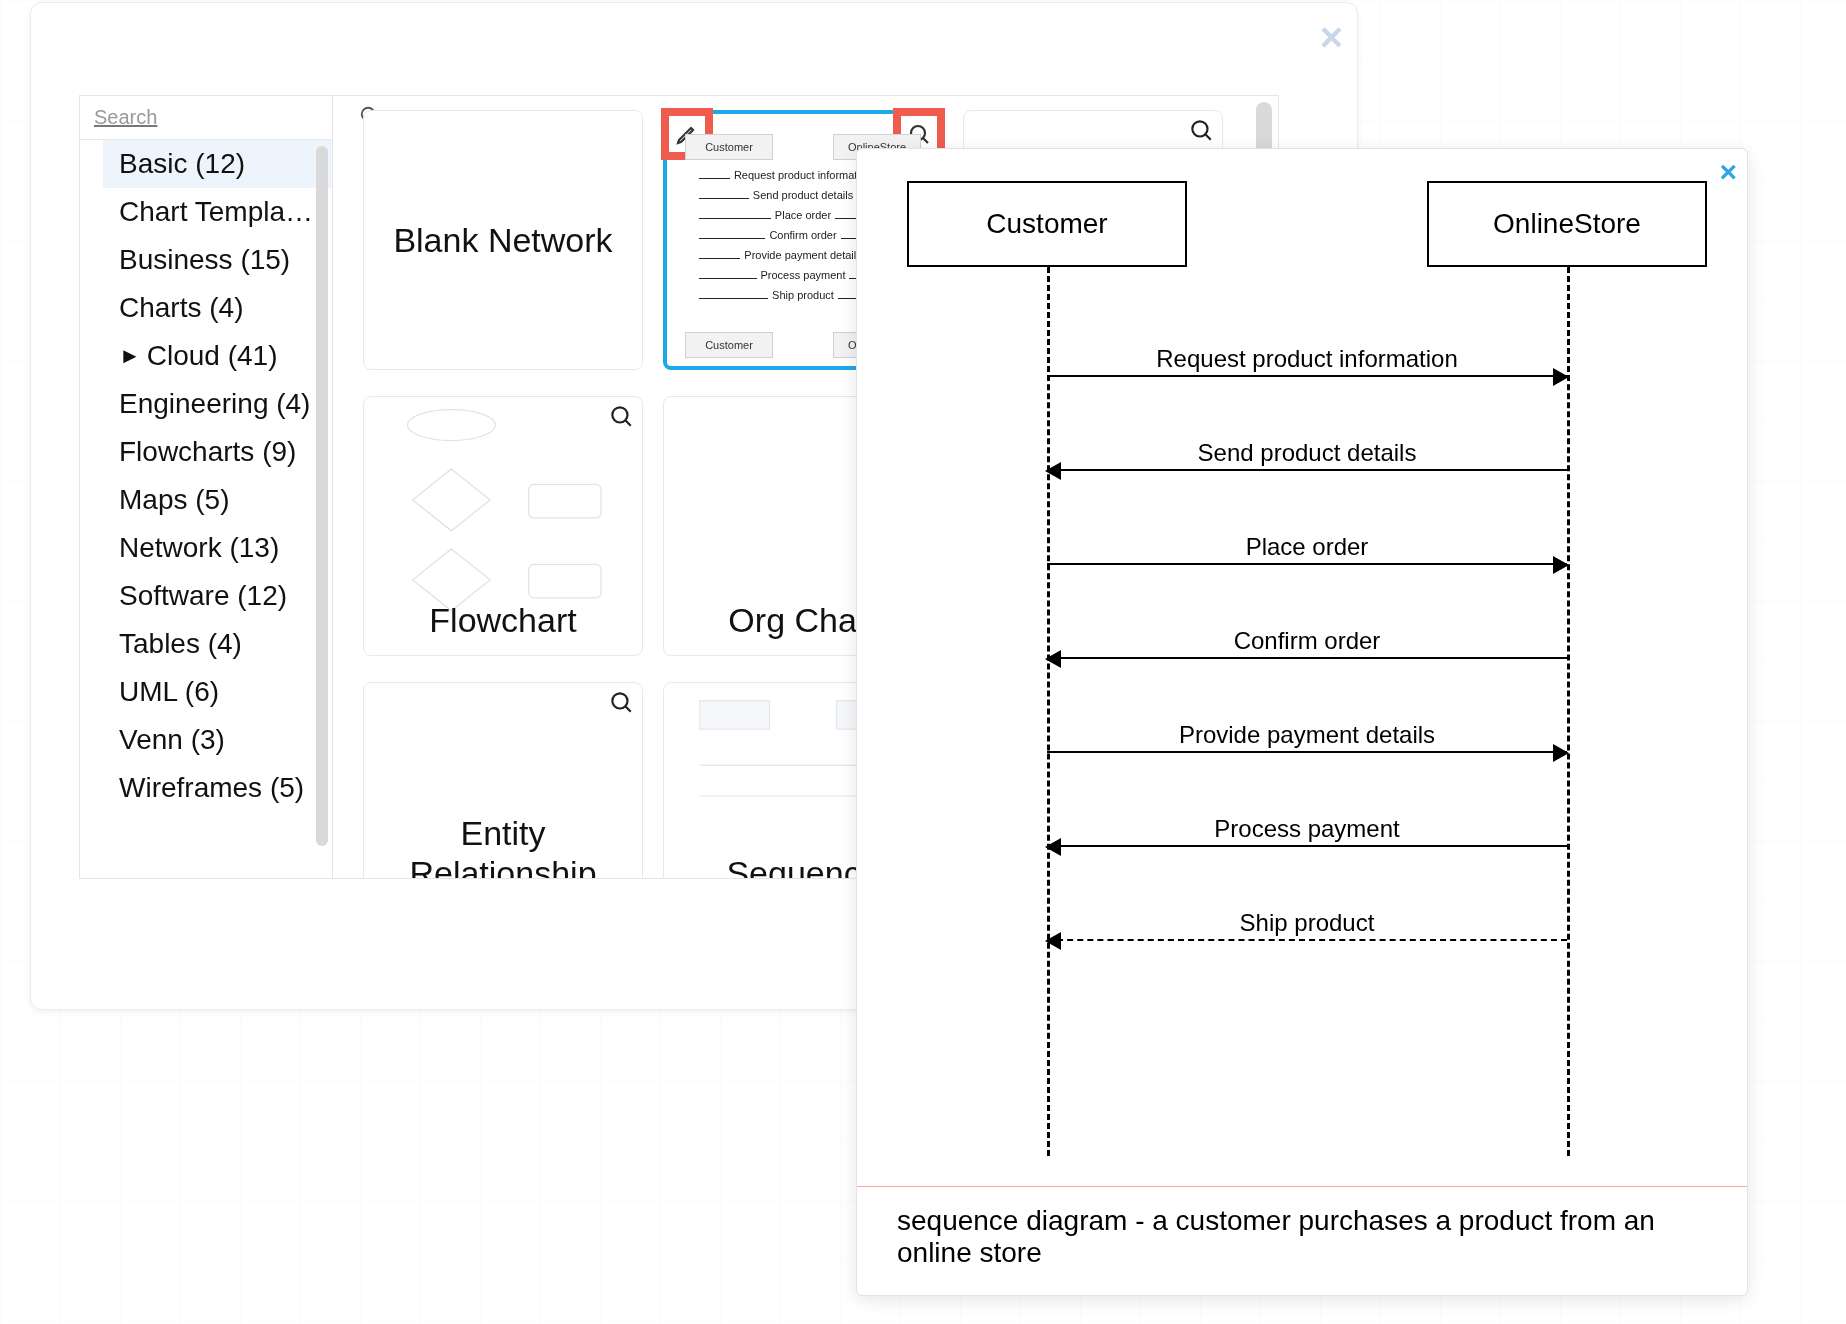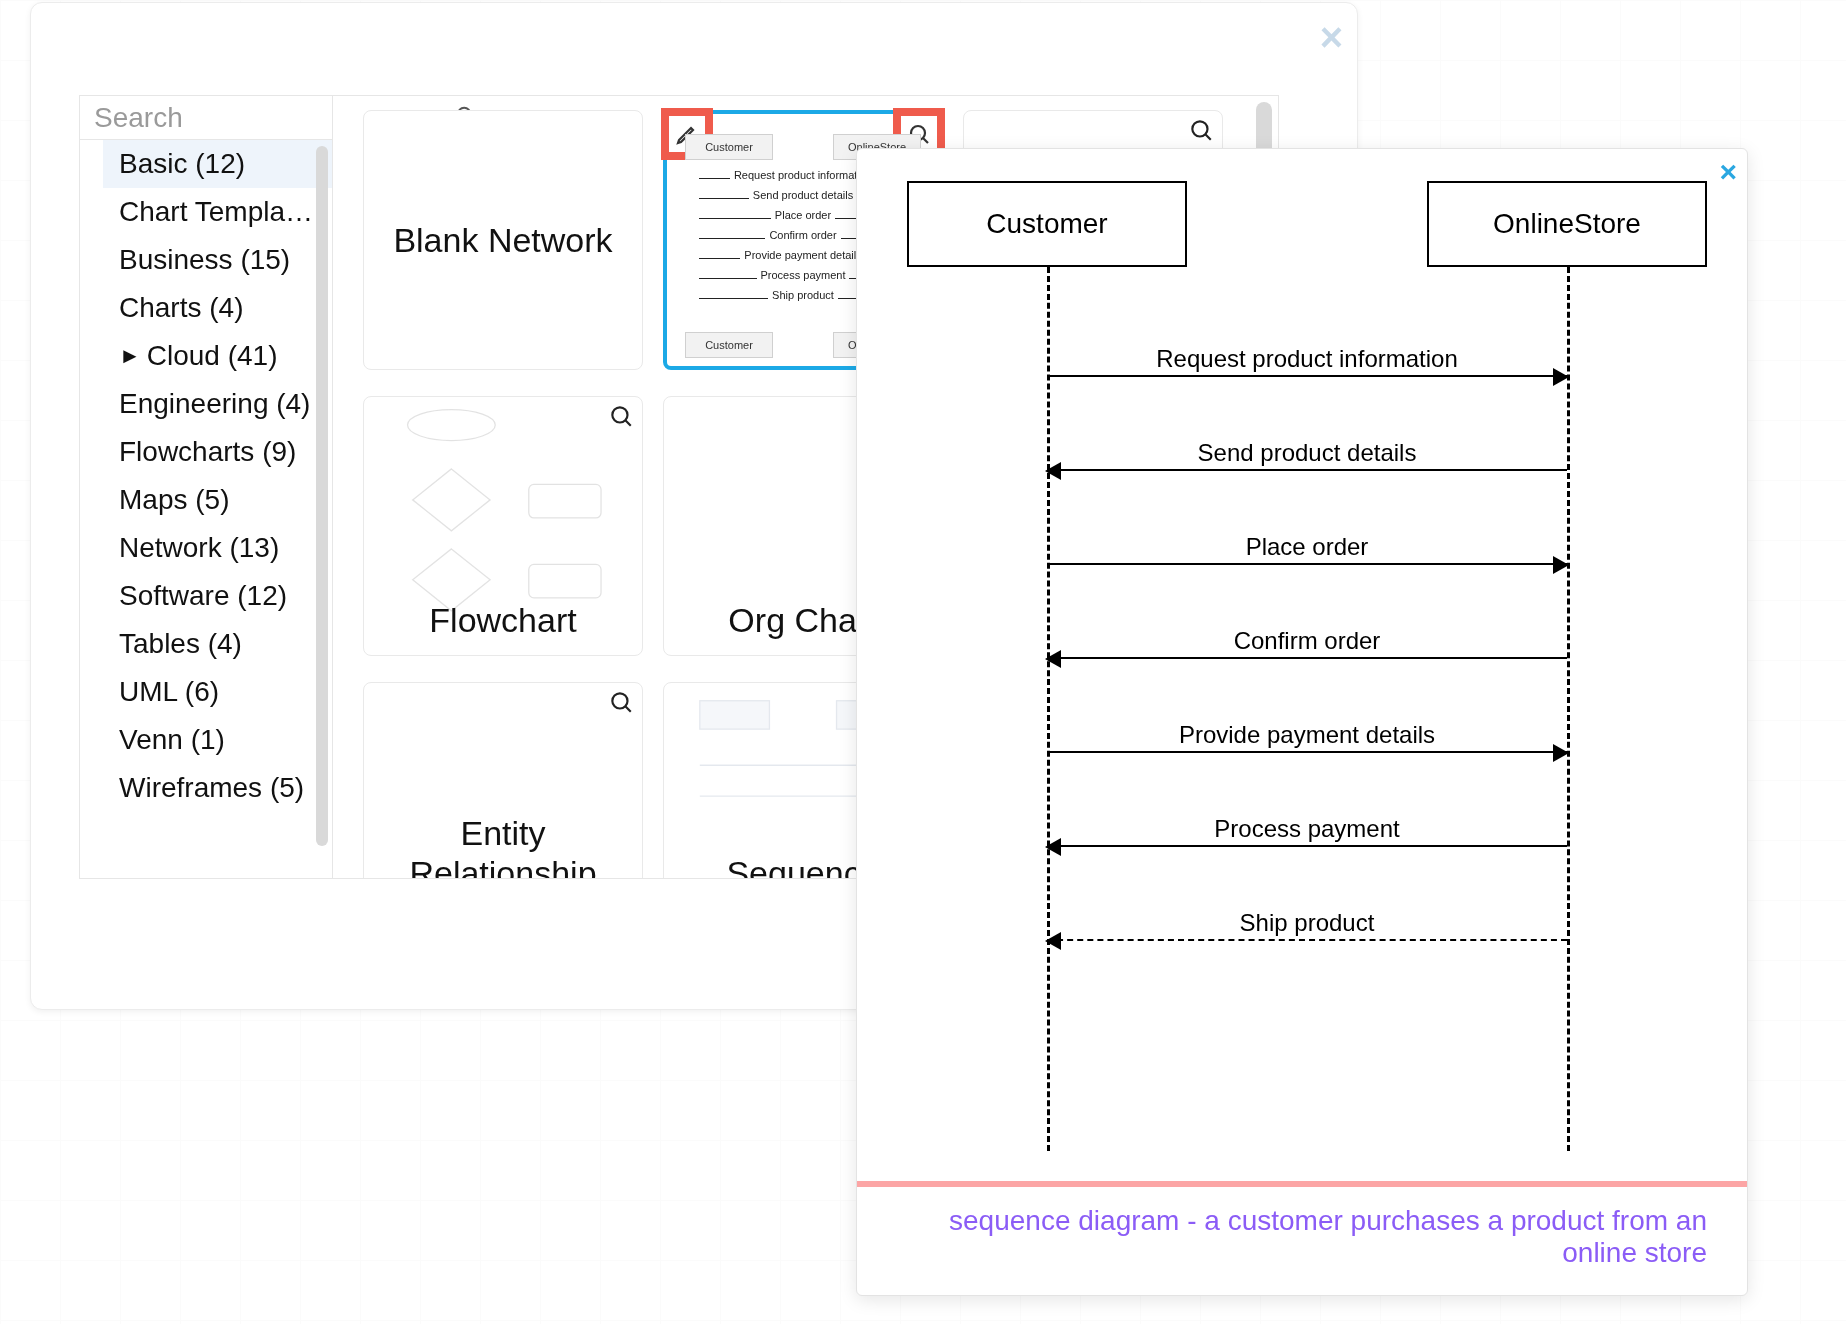--- a/index.html
+++ b/index.html
@@ -52,21 +52,21 @@
       border-right: 1px solid #e6e6e6;
       display: flex; flex-direction: column;
     }
     .search-row {
       display: flex; align-items: center;
       border-bottom: 1px solid #e6e6e6;
       height: 44px; padding: 0 8px 0 14px;
     }
     .search-input {
       flex: 1; border: none; outline: none;
-      font-size: 28px; color: #777; background: transparent;
+      font-size: 20px; color: #777; background: transparent; text-decoration: underline;
     }
     .search-input::placeholder { color: #9a9a9a; }
     .search-glass svg { width: 22px; height: 22px; stroke: #555; fill: none; stroke-width: 2; }
 
     .cat-scroll {
       flex: 1; position: relative; overflow: hidden;
       padding-left: 0;
     }
     .cat-item {
       font-size: 28px; color: #111;
@@ -197,23 +197,23 @@
     .msg.dashed .line{ border-top:2.5px dashed #000; }
     .msg .line::after{
       content:""; position:absolute; top:-9px;
       width:0;height:0;
       border-top:9px solid transparent;border-bottom:9px solid transparent;
     }
     .msg.right .line::after{ right:-2px; border-left:16px solid #000; }
     .msg.left  .line::after{ left:-2px;  border-right:16px solid #000; }
 
     .preview-caption{
-      border-top:6px solid #fca5a5;
+      border-top:1px solid #fca5a5;
       padding: 18px 40px 26px;
-      font-size:28px; text-align:right; color:#8b5cf6;
+      font-size:28px; text-align:left; color:#000000;
     }
   </style>
 </head>
 <body>
 <div class="faint-grid"></div>
 
 <div class="dialog">
   <div class="dialog-close">×</div>
 
   <div class="dialog-body">
@@ -237,21 +237,21 @@
         <div class="cat-item">
           <span class="caret">►</span><span>Cloud (41)</span>
         </div>
         <div class="cat-item">Engineering (4)</div>
         <div class="cat-item">Flowcharts (9)</div>
         <div class="cat-item">Maps (5)</div>
         <div class="cat-item">Network (13)</div>
         <div class="cat-item">Software (12)</div>
         <div class="cat-item">Tables (4)</div>
         <div class="cat-item">UML (6)</div>
-        <div class="cat-item">Venn (1)</div>
+        <div class="cat-item">Venn (3)</div>
         <div class="cat-item">Wireframes (5)</div>
 
         <div class="cat-scrollbar"></div>
       </div>
     </div>
 
     <div class="grid">
 
       <div class="grid-scrollbar"></div>
 

